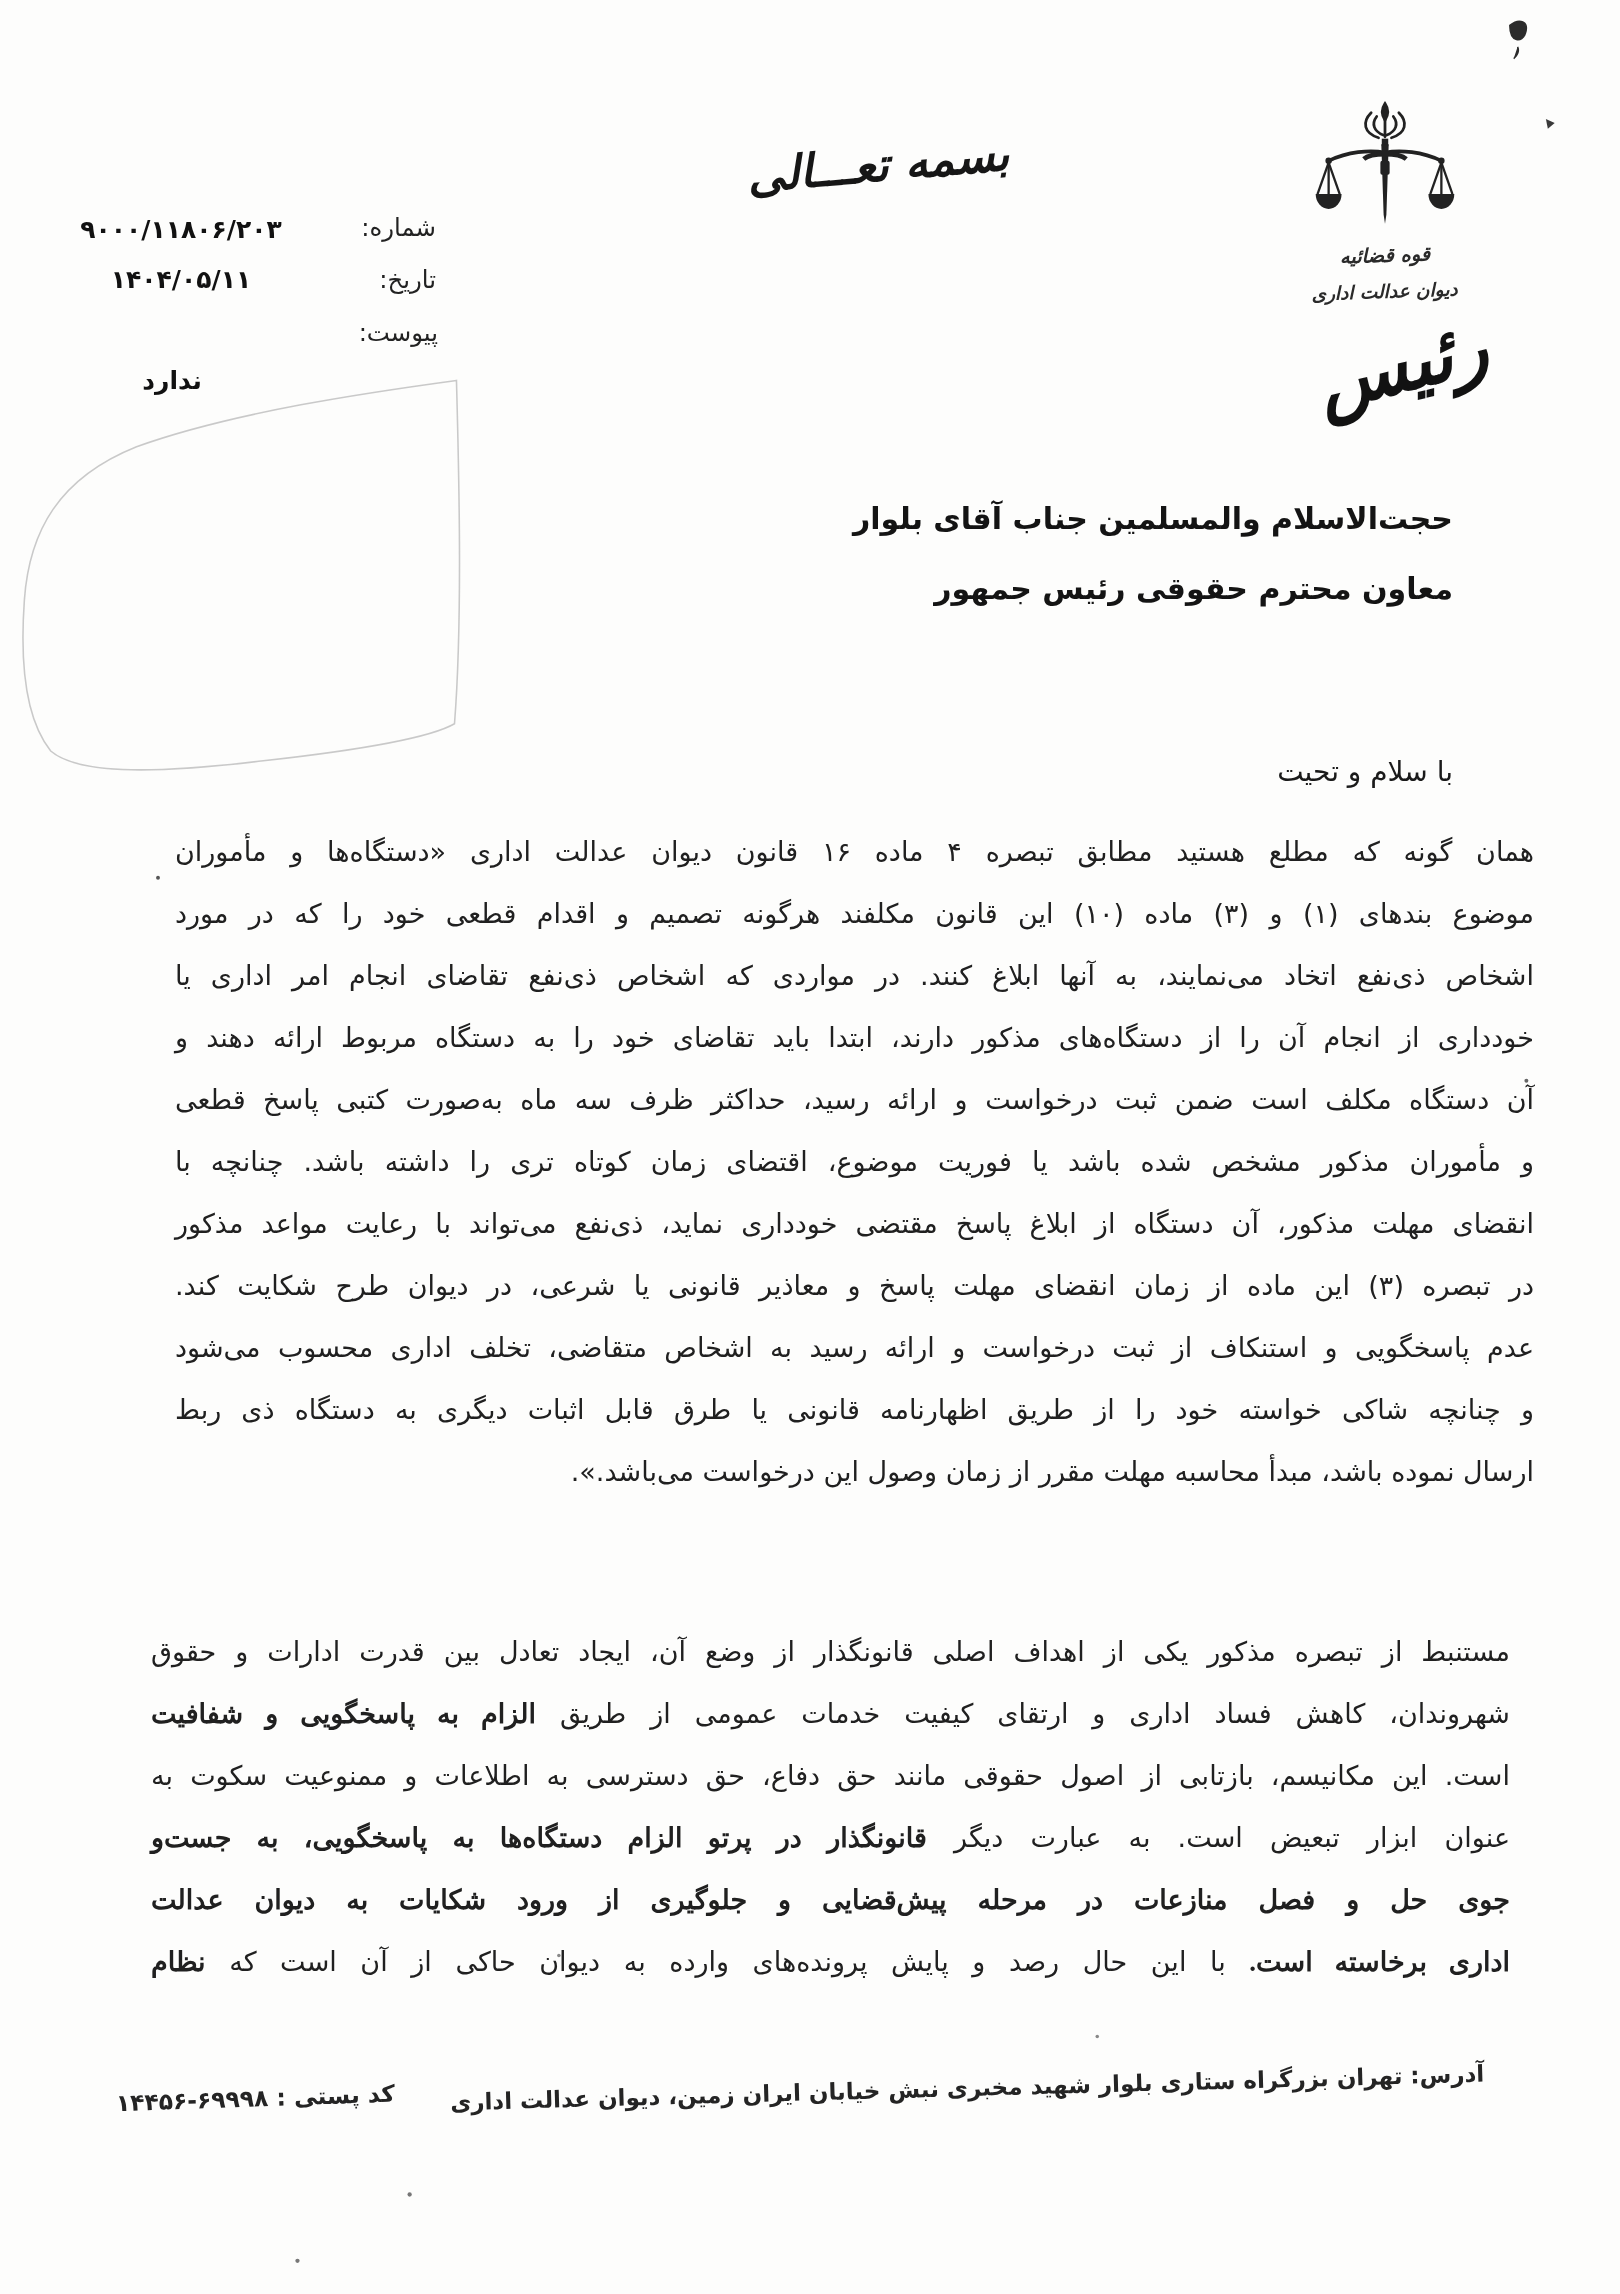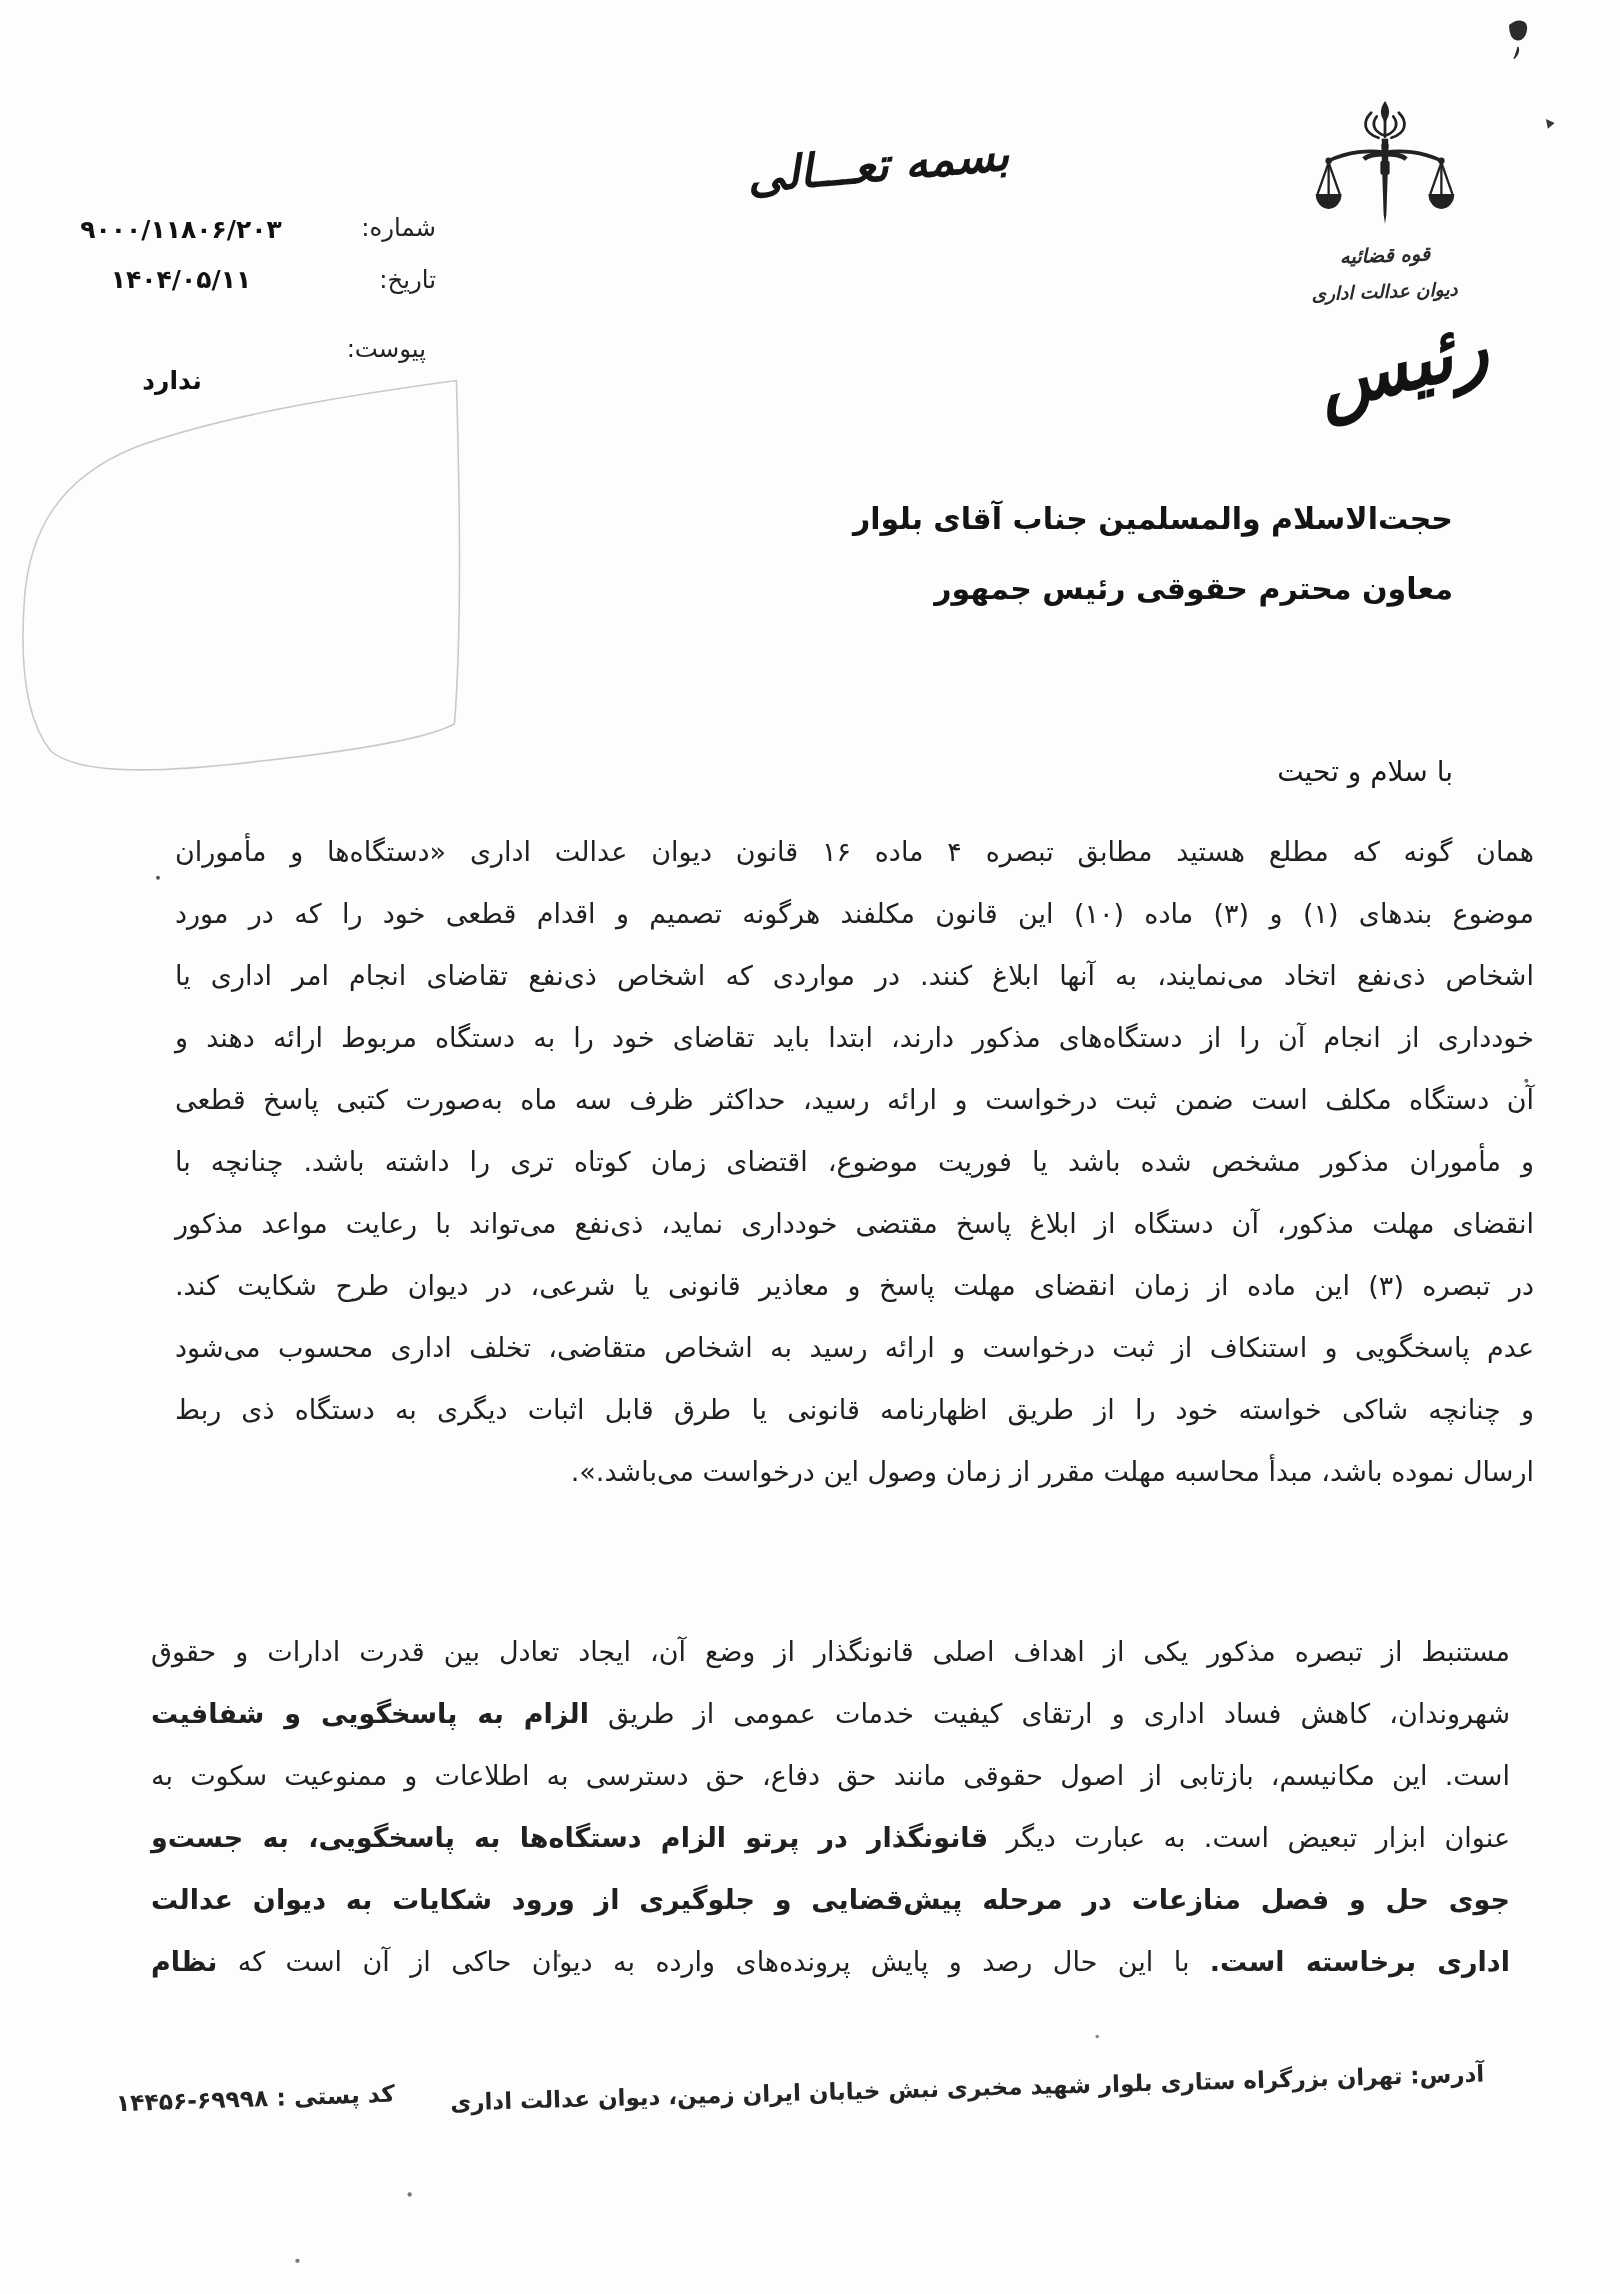--- a/index.html
+++ b/index.html
@@ -33,21 +33,21 @@
   }
   
   .recipient{direction:rtl;text-align:right;font-weight:bold;font-size:30px;line-height:70px;color:#141414;}
   .salutation{direction:rtl;text-align:right;font-size:28px;color:#1a1a1a;margin-top:36px;}
   
   .para{direction:rtl;font-size:27px;color:#202020;}
   .para .tline{text-align:justify;text-align-last:justify;white-space:normal;}
   .para.last-natural .tline:last-child{text-align-last:right;}
   .p1{line-height:62px;margin-left:24px;}
   .p2{line-height:62px;}
-  .b{font-weight:bold;}
+  .b{font-weight:bold;font-family:Liberation Serif, serif;}
   
   .footer-address{
     direction:rtl;font-size:23px;font-weight:bold;color:#242424;
     transform:rotate(-1.6deg);white-space:nowrap;
   }
   .footer-postal{
     direction:rtl;font-size:23.4px;font-weight:bold;color:#242424;
     transform:rotate(-2deg);text-align:right;white-space:nowrap;
   }
   .overlay{pointer-events:none;}
@@ -90,21 +90,21 @@
   <div class="abs signature" style="left:1315px;top:322px;">رئیس</div>
 
   <div class="abs bismillah" style="left:717px;top:138px;width:322px;text-align:center;">بسمه تعـــالی</div>
 
   <div class="abs meta-label" style="left:343px;top:213px;width:93px;">شماره:</div>
   <div class="abs meta-value" style="left:76px;top:215px;width:210px;"><span class="ltr">۹۰۰۰/۱۱۸۰۶/۲۰۳</span></div>
 
   <div class="abs meta-label" style="left:343px;top:265px;width:93px;">تاریخ:</div>
   <div class="abs meta-value" style="left:76px;top:265px;width:210px;"><span class="ltr">۱۴۰۴/۰۵/۱۱</span></div>
 
-  <div class="abs meta-label" style="left:333px;top:318px;width:93px;margin-top:16px;">پیوست:</div>
+  <div class="abs meta-label" style="left:345px;top:318px;width:93px;">پیوست:</div>
   <div class="abs meta-value" style="left:67px;top:318px;width:210px;margin-top:48px;">ندارد</div>
 
   <div class="abs recipient" style="right:168px;top:484px;">
     <div>حجت‌الاسلام والمسلمین جناب آقای بلوار</div>
     <div>معاون محترم حقوقی رئیس جمهور</div>
   </div>
 
   <div class="abs salutation" style="right:168px;top:719px;">با سلام و تحیت</div>
 
   <div class="abs para p1 last-natural" style="left:151px;top:821px;width:1359px;">

